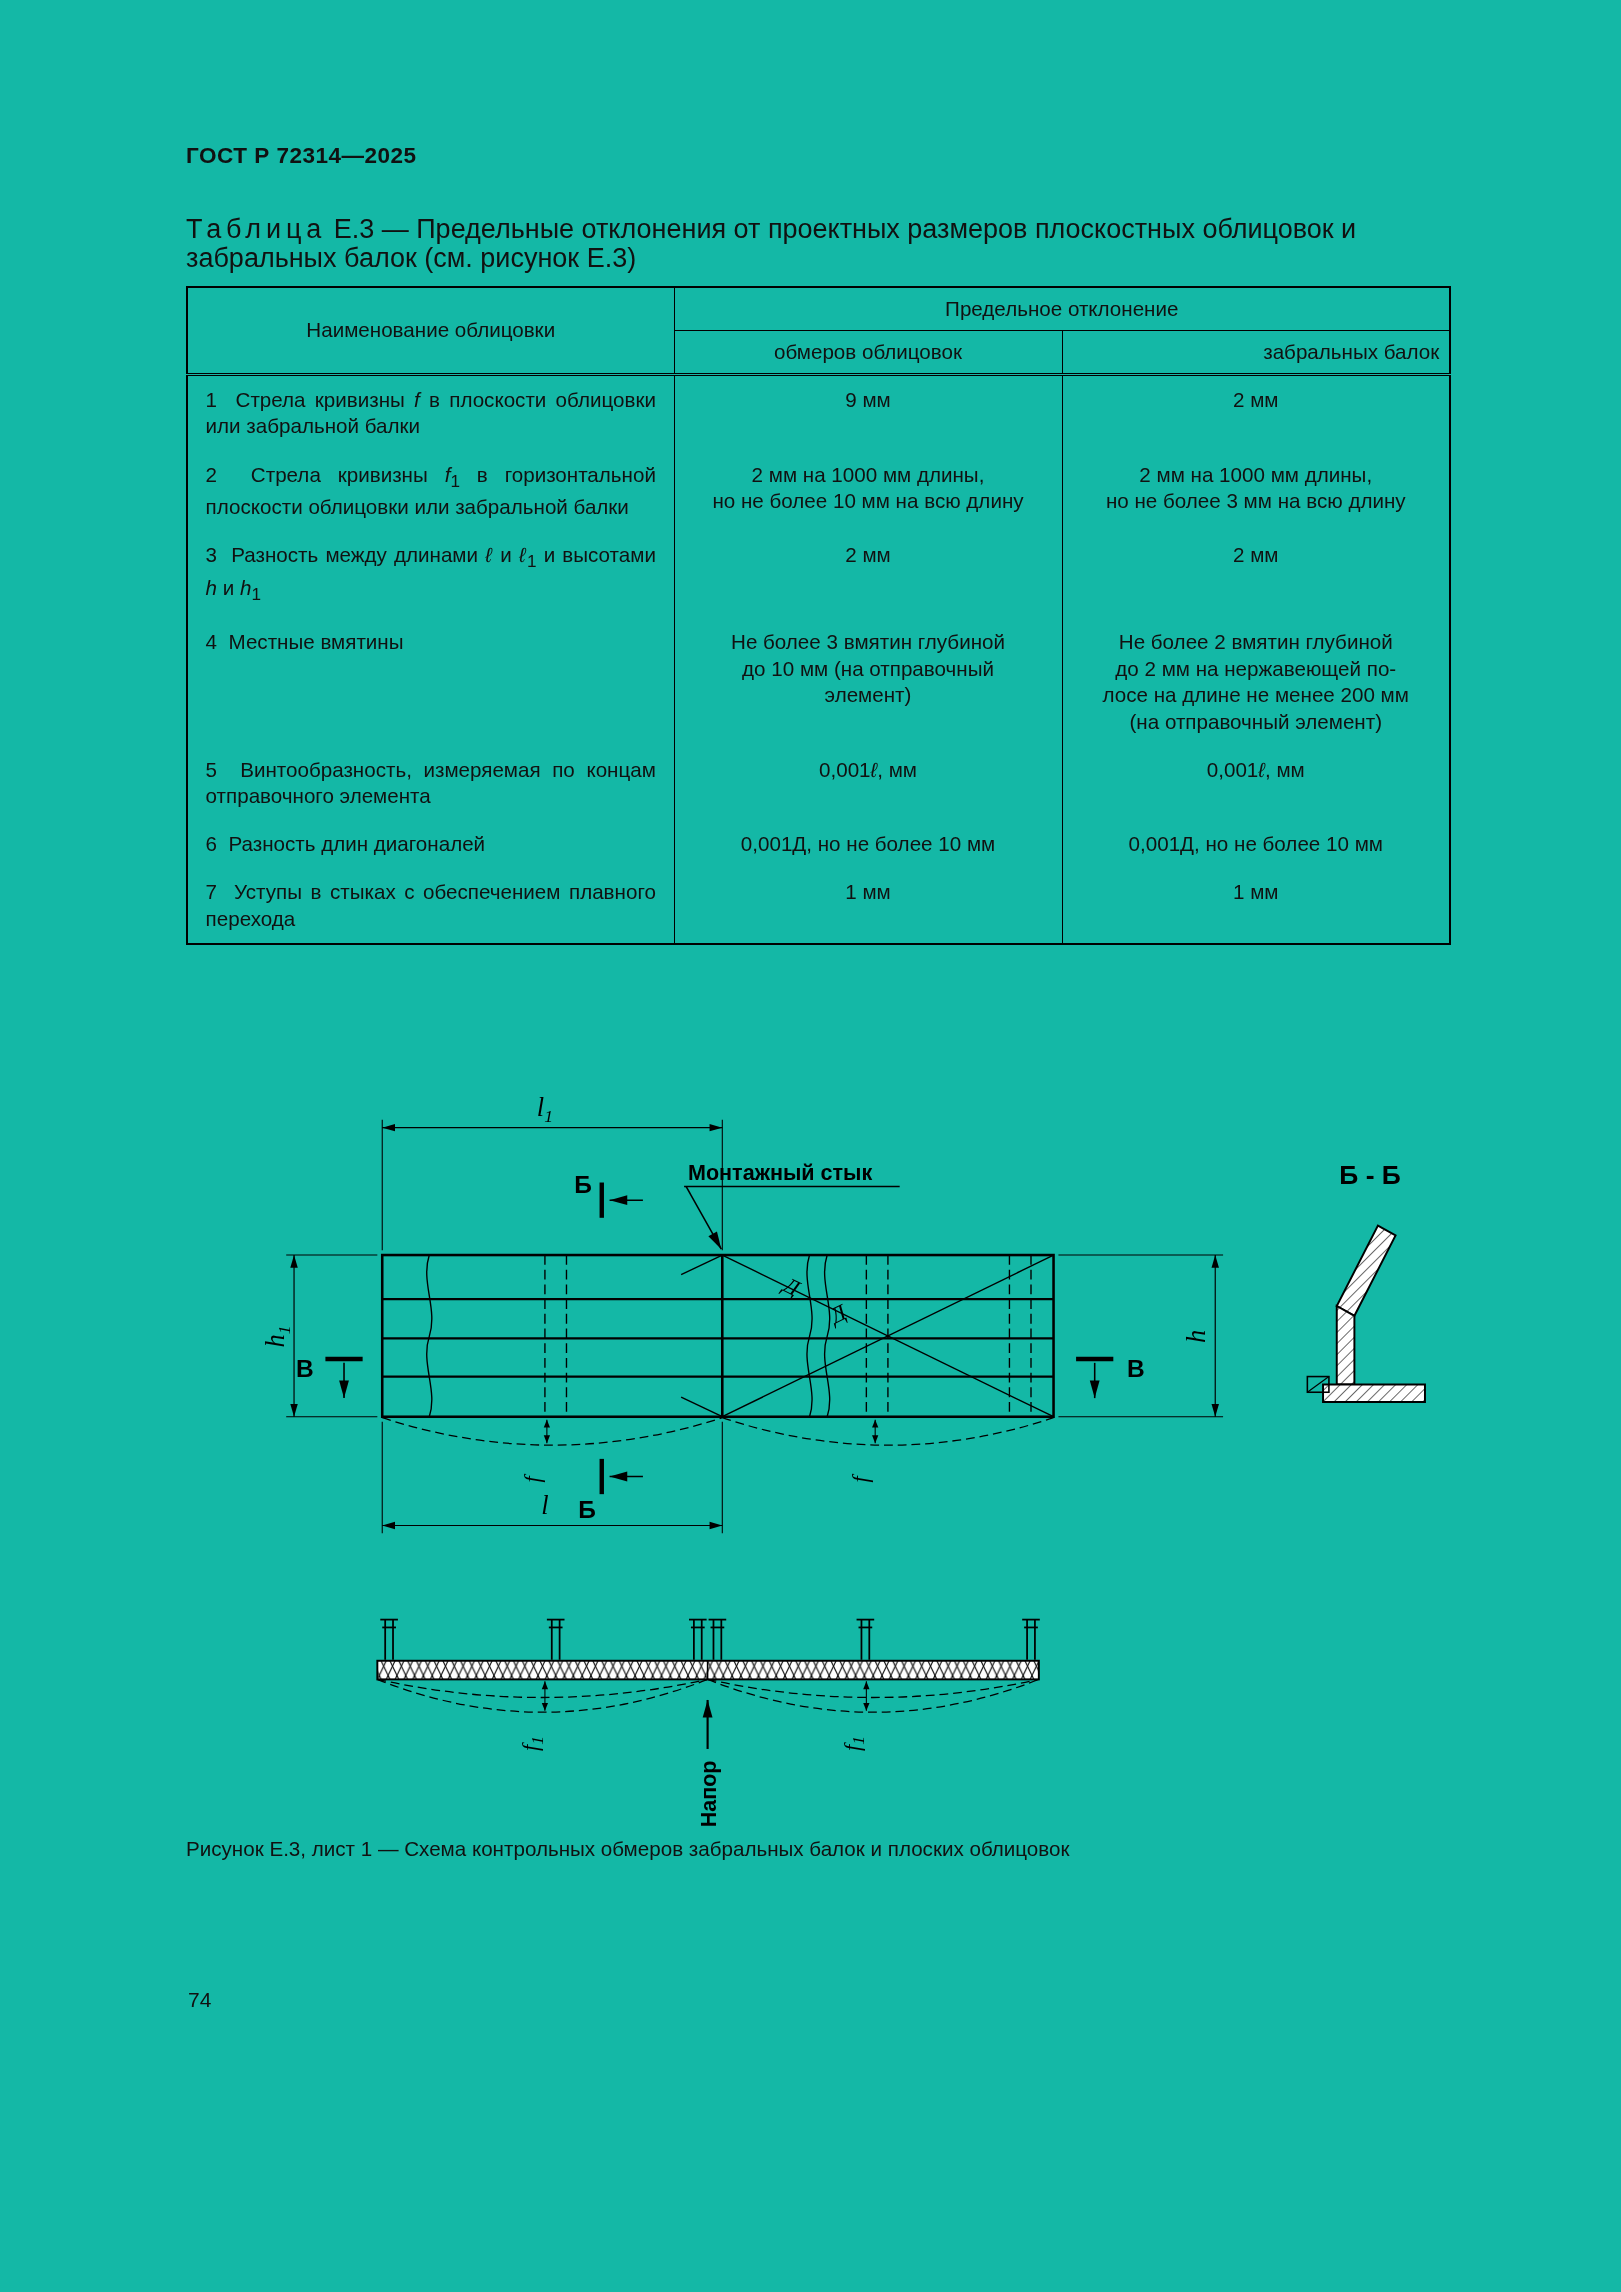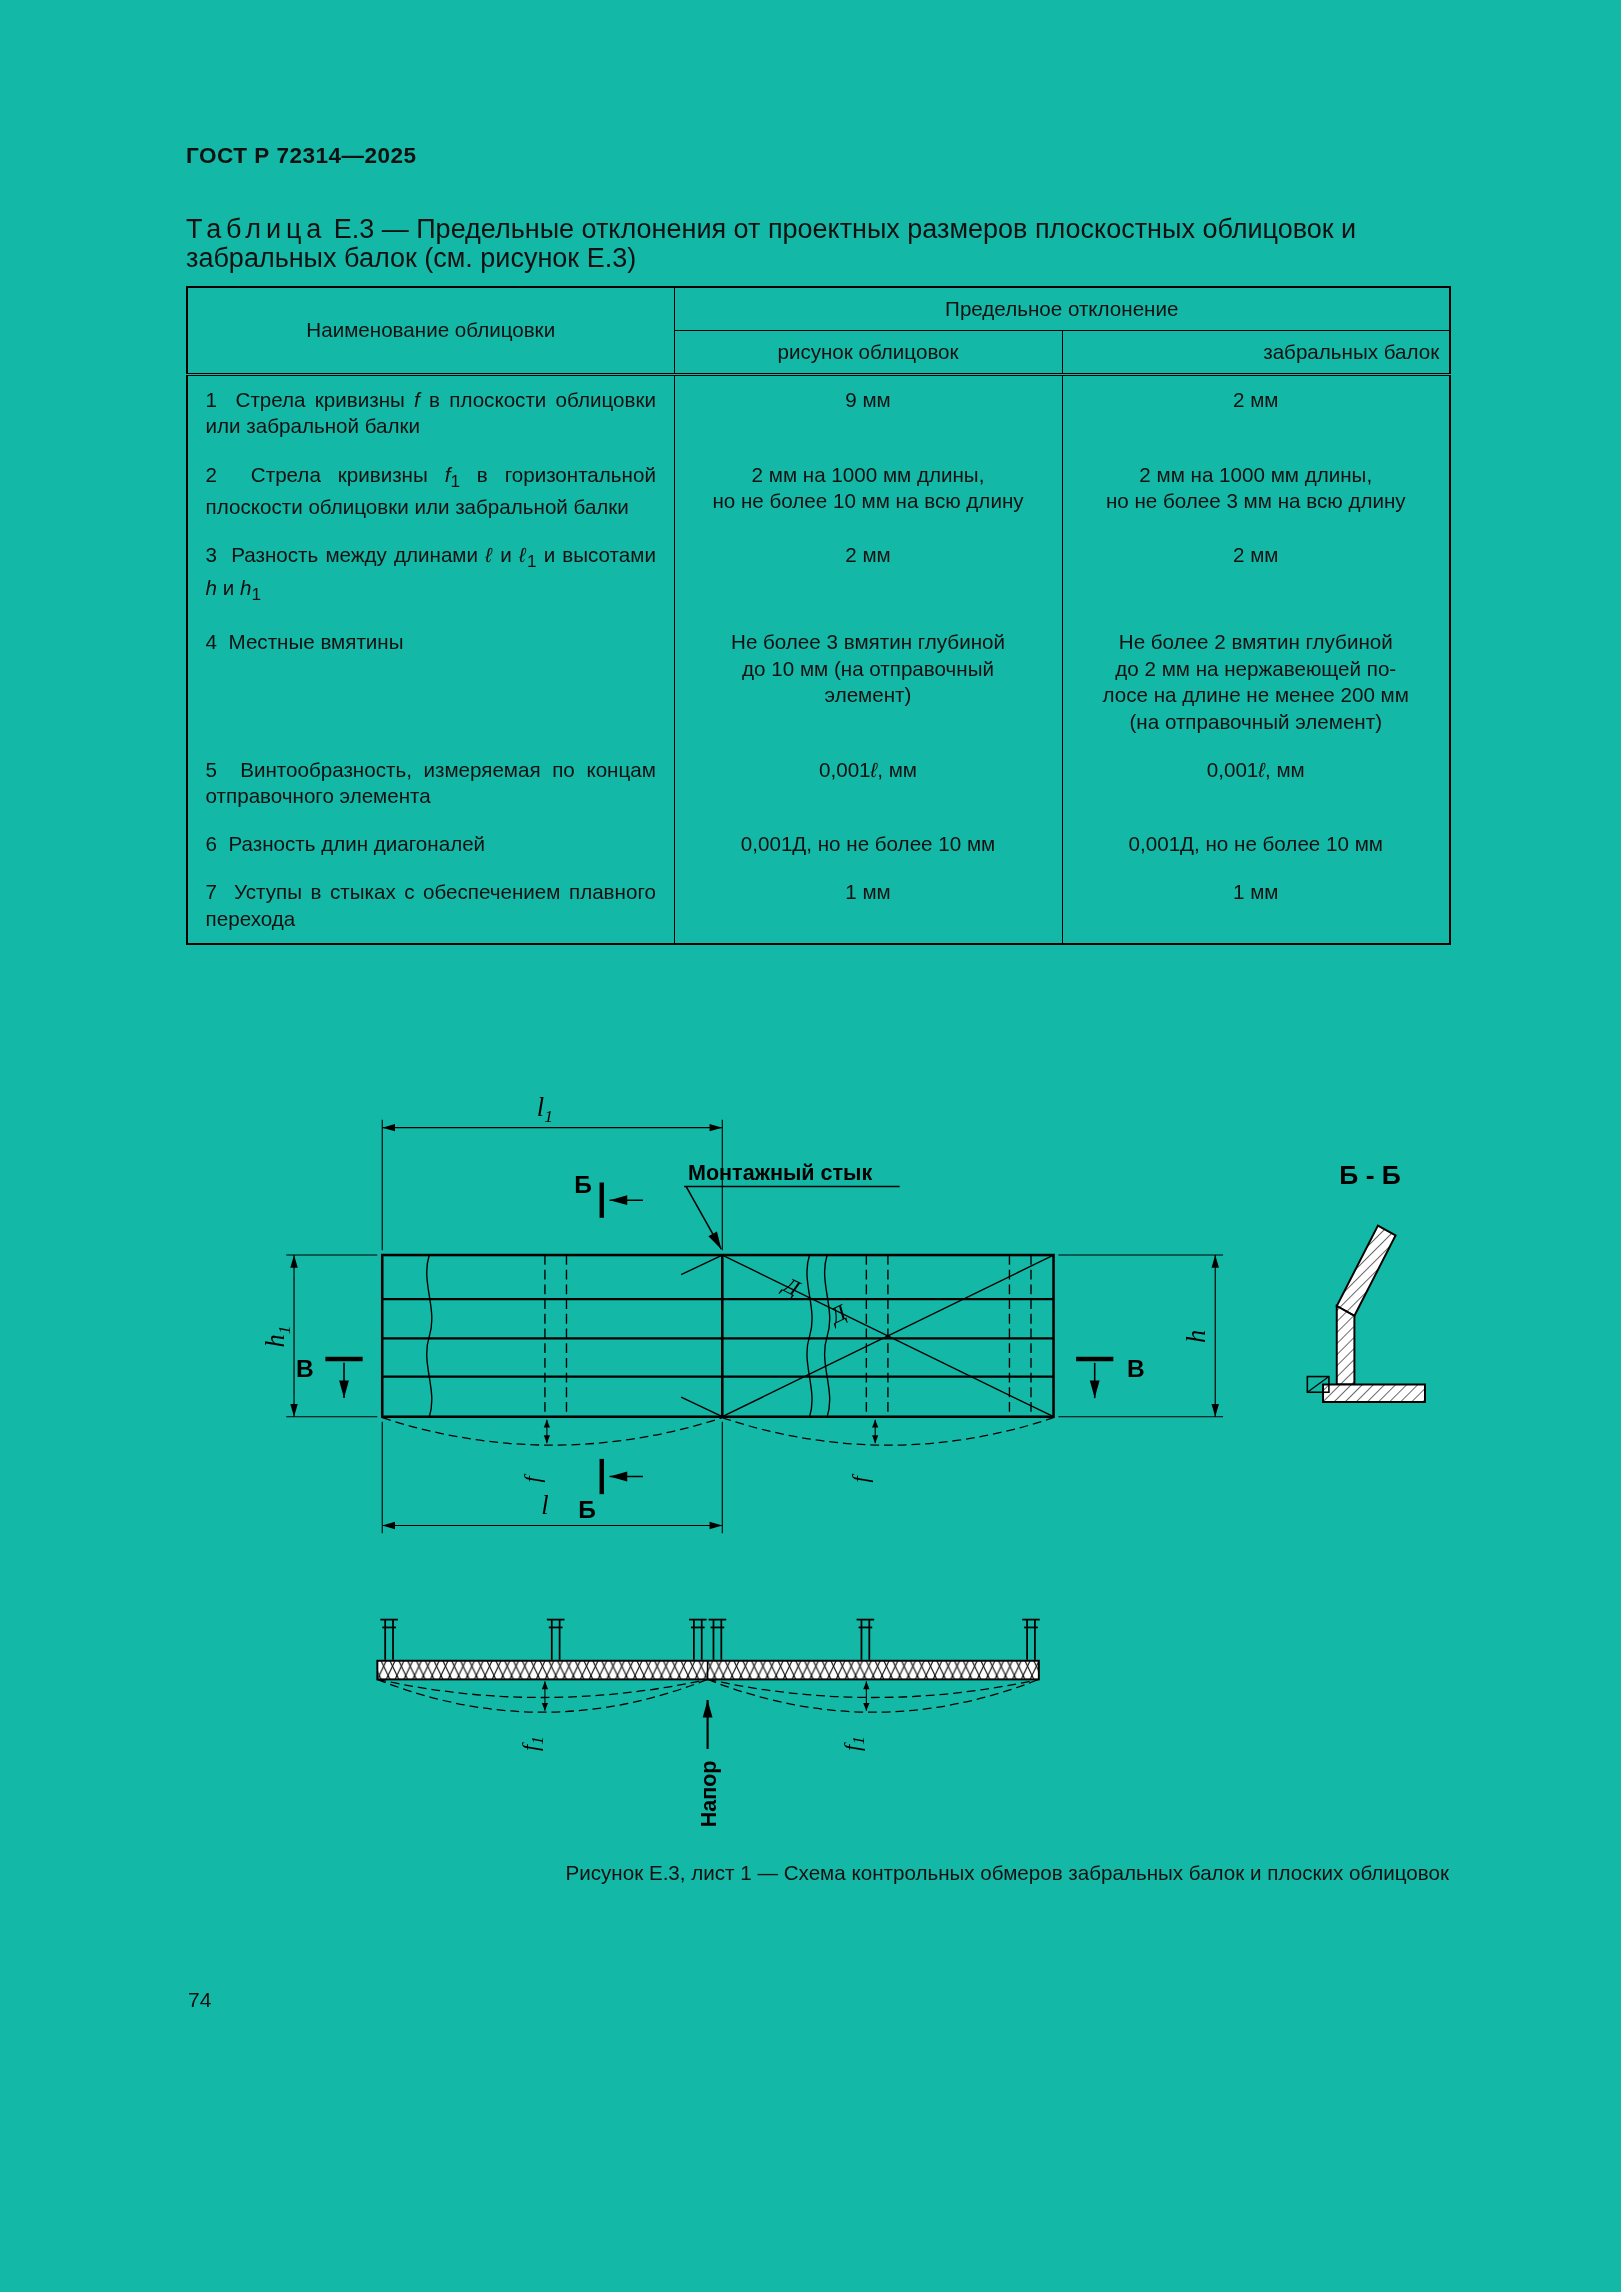--- a/index.html
+++ b/index.html
@@ -43,21 +43,21 @@
     hyphens:manual;
   }
   td.c-val { text-align:center; }
   td.c-val + td.c-val { border-left:1.5px solid #000; }
   td i, .table-title i { font-style:italic; }
 
   .figure-svg { position:absolute; left:0; top:1061px; }
 
   .fig-caption {
     position:absolute; left:186px; top:1837px; width:1263px;
-    text-align:right; font-size:20.6px;margin-top:24px;
+    text-align:left; font-size:20.6px;
   }
   .page-num { position:absolute; left:188px; top:1988px; font-size:21px; }
 
   
   text { fill:#000; }
   .t-dim  { font-family:"Liberation Serif","DejaVu Serif",serif; font-style:italic; font-size:27px; }
   .t-dim-s{ font-family:"Liberation Serif","DejaVu Serif",serif; font-style:italic; font-size:23px; }
   .t-sub  { font-size:18px; }
   .t-sec  { font-family:"Liberation Sans",sans-serif; font-weight:bold; font-size:25px; }
   .t-sec-big { font-family:"Liberation Sans",sans-serif; font-weight:bold; font-size:27px; }
@@ -78,21 +78,21 @@
         <col style="width:487px">
         <col style="width:388px">
         <col style="width:388px">
       </colgroup>
     <thead>
       <tr>
         <th rowspan="2" class="th-name">Наименование облицовки</th>
         <th colspan="2" class="th-group">Предельное отклонение</th>
       </tr>
       <tr>
-        <th class="th-sub">рисунок облицовок</th>
+        <th class="th-sub">обмеров облицовок</th>
         <th class="th-sub">забральных балок</th>
       </tr>
     </thead>
     <tbody>
       <tr>
         <td class="c-name">1&nbsp; Стрела кривизны <i>f</i> в плоскости обли­цовки или забральной балки</td>
         <td class="c-val">9 мм</td>
         <td class="c-val">2 мм</td>
       </tr>
       <tr>

